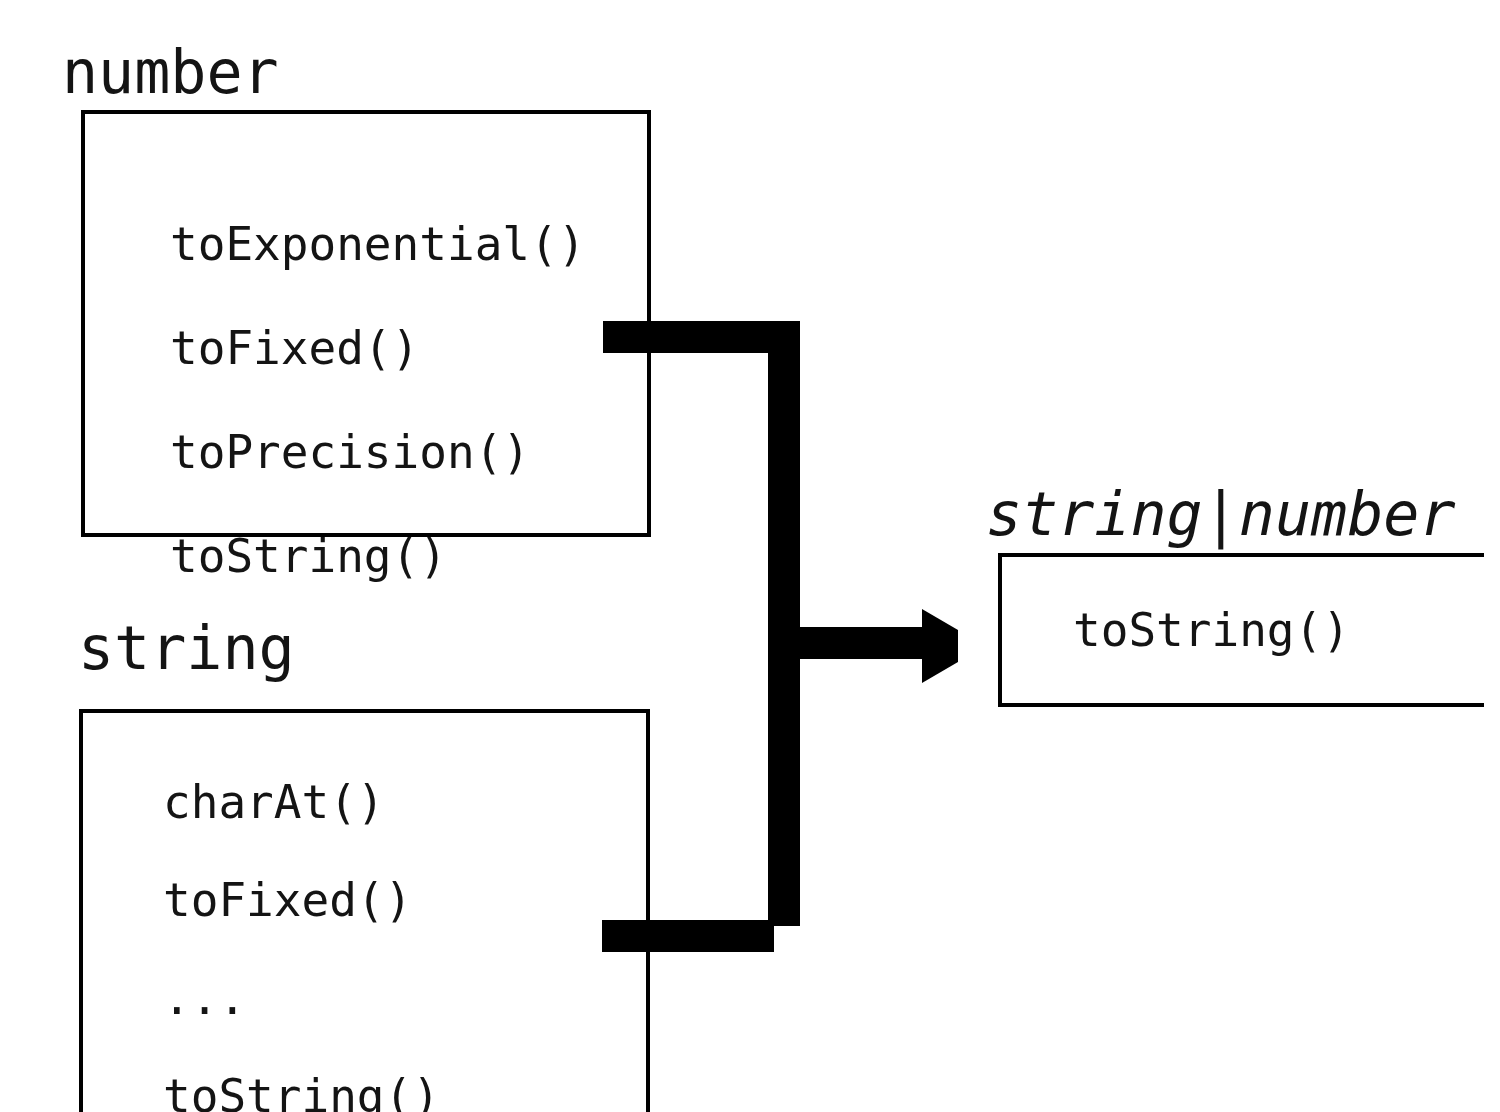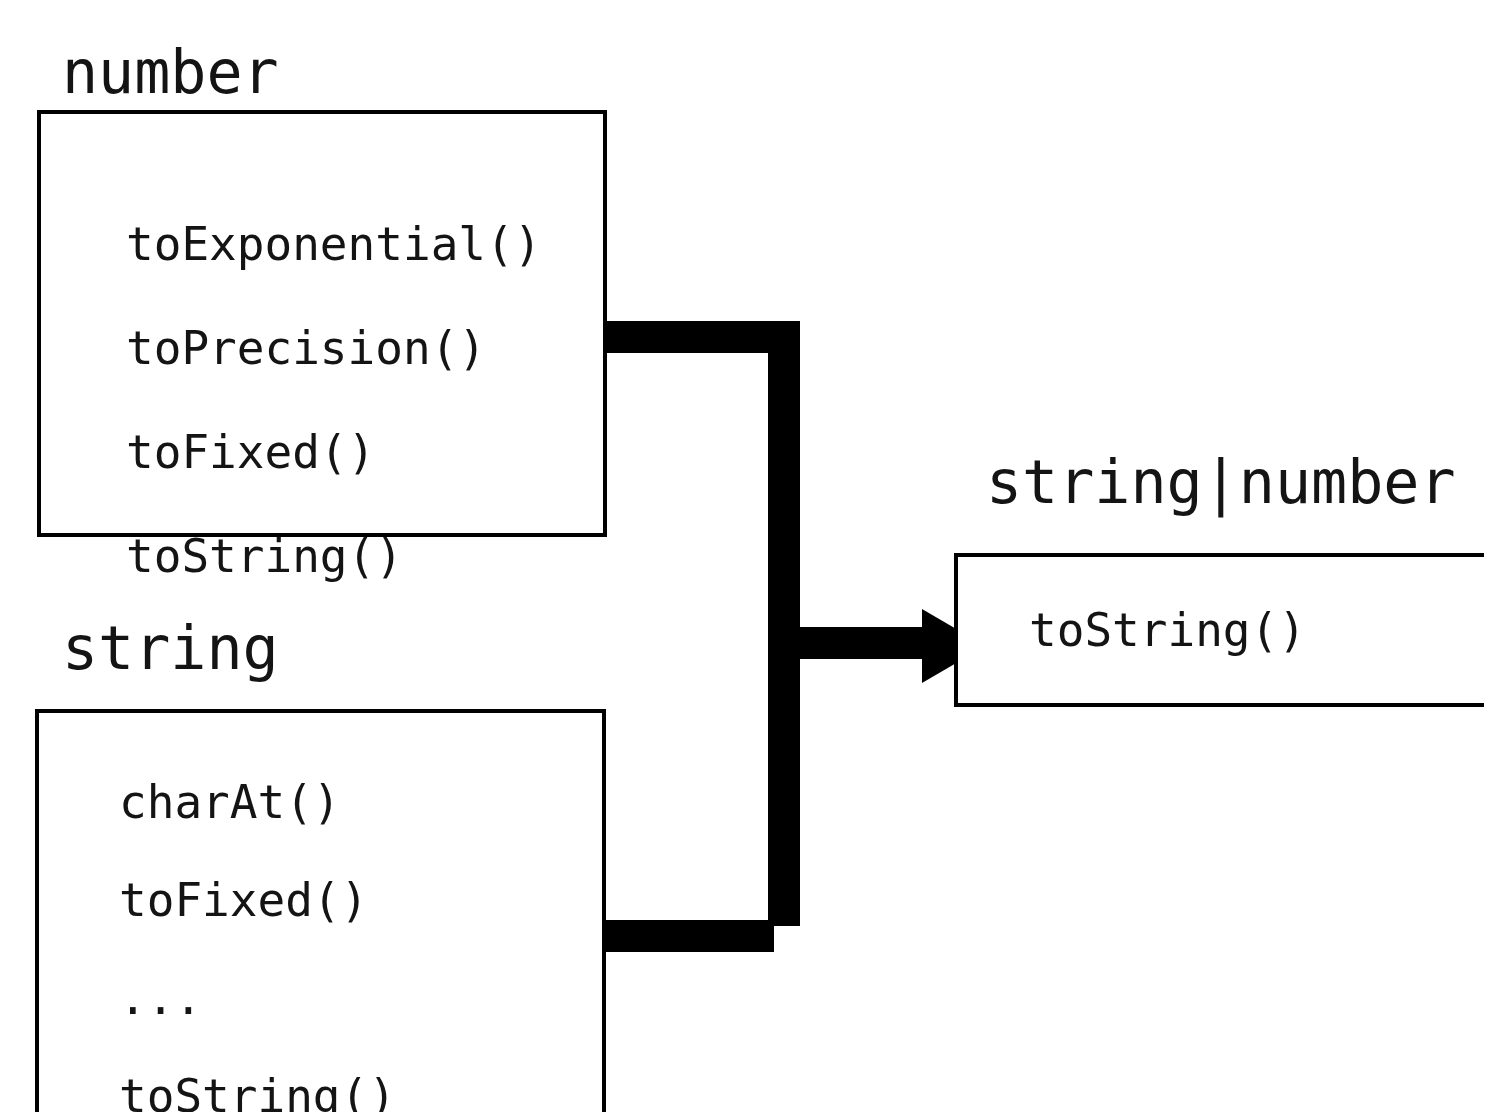--- a/index.html
+++ b/index.html
@@ -16,20 +16,21 @@
     background: var(--bg);
     overflow: hidden;
     font-family: "DejaVu Sans Mono", "Liberation Mono", monospace;
     color: var(--text);
   }
 
   .box {
     position: absolute;
     background: var(--bg);
     border: 4px solid var(--line);
+    margin-left: 44px;
   }
   .box-label {
     position: absolute;
     font-size: 60px;
     line-height: 64px;
     white-space: pre;
     color: var(--text);
   }
   .method {
     font-size: 46px;
@@ -38,27 +39,27 @@
   }
   .method.bold { font-weight: normal; }
 
   
   #number-label { left: 14px; top: -8px; }
   #number-box { left: 5px; top: 78px; width: 570px; height: 427px; }
   #number-box .methods { padding: 62px 0 0 53px; }
   #number-box .method { line-height: 72px; }
 
   
-  #string-label { left: 14px; top: 568px; }
+  #string-label { left: 30px; top: 568px; }
   #string-box { left: 3px; top: 677px; width: 571px; height: 424px; }
   #string-box .methods { padding: 24px 0 0 48px; }
   #string-box .method { line-height: 66px; }
 
   
-  #result-label { left: 938px; top: 402px; }
+  #result-label { left: 938px; top: 434px; font-style: italic; }
   #result-box {
     left: 922px; top: 521px; width: 570px; height: 154px;
     display: flex; align-items: center;
   }
   #result-box .method { padding-left: 55px; }
 
   
   .conn {
     position: absolute;
     background: var(--line);
@@ -78,22 +79,22 @@
 </style>
 </head>
 <body>
 
 <div class="canvas">
 
   <div class="box-label" id="number-label">number</div>
   <div class="box" id="number-box">
     <div class="methods">
       <div class="method">toExponential()</div>
+      <div class="method">toFixed()</div>
       <div class="method">toPrecision()</div>
-      <div class="method">toFixed()</div>
       <div class="method bold">toString()</div>
     </div>
   </div>
 
   <div class="box-label" id="string-label">string</div>
   <div class="box" id="string-box">
     <div class="methods">
       <div class="method">charAt()</div>
       <div class="method">toFixed()</div>
       <div class="method">...</div>

